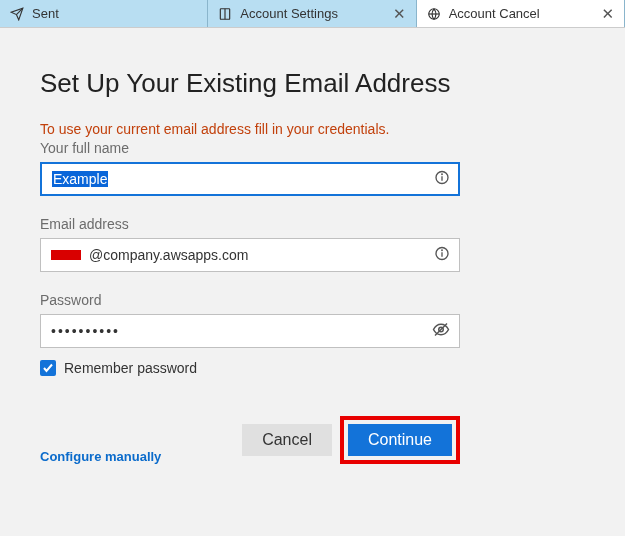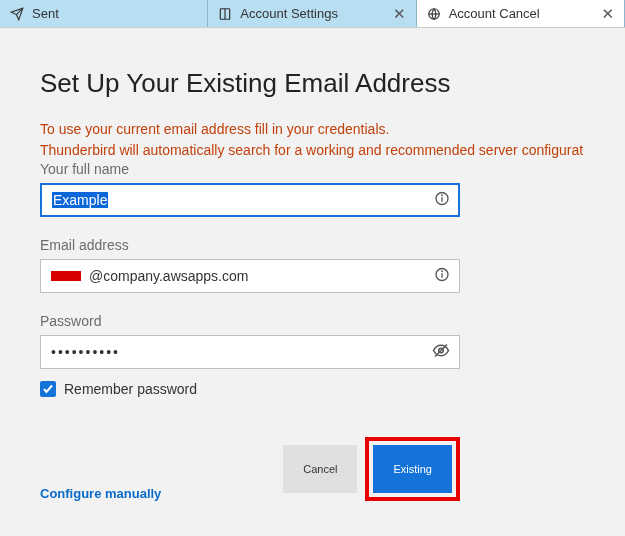--- a/index.html
+++ b/index.html
@@ -137,25 +137,25 @@
       font-weight: 600;
       cursor: pointer;
     }
     .btn-group {
       margin-left: auto;
       display: flex;
       gap: 0;
       align-items: center;
     }
     .btn {
-      height: 48px;
+      height: 32px;
       padding: 0 20px;
       border: none;
       cursor: pointer;
-      font-size: 11px;
+      font-size: 16px;
     }
     .btn-cancel {
       background: #e0e0e0;
       color: #333;
       margin-right: 8px;
     }
     .btn-continue {
       background: #1373d9;
       color: #fff;
     }
@@ -198,21 +198,20 @@
     </span>
     <span>Account Cancel</span>
     <span class="close">✕</span>
   </div>
 </div>
 
 <div class="content">
   <h1>Set Up Your Existing Email Address</h1>
   <div class="desc">
     <div>To use your current email address fill in your credentials.</div>
-    <div>Thunderbird will automatically search for a working and recommended server configurat</div>
   </div>
 
   <div class="field-group">
     <label class="field-label">Your full name</label>
     <div class="input-wrap">
       <div class="input focused name-input">
         <span class="highlighted-text">Example</span>
       </div>
       <span class="input-icon">
         <svg width="16" height="16" viewBox="0 0 24 24" fill="none" stroke="#555" stroke-width="2">
@@ -263,17 +262,17 @@
       </span>
       <span>Remember password</span>
     </div>
   </div>
 
   <div class="buttons-row">
     <span class="configure-link">Configure manually</span>
     <div class="btn-group">
       <button class="btn btn-cancel">Cancel</button>
       <span class="highlight-box">
-        <button class="btn btn-continue">Existing</button>
+        <button class="btn btn-continue">Continue</button>
       </span>
     </div>
   </div>
 </div>
 
 </body></html>

